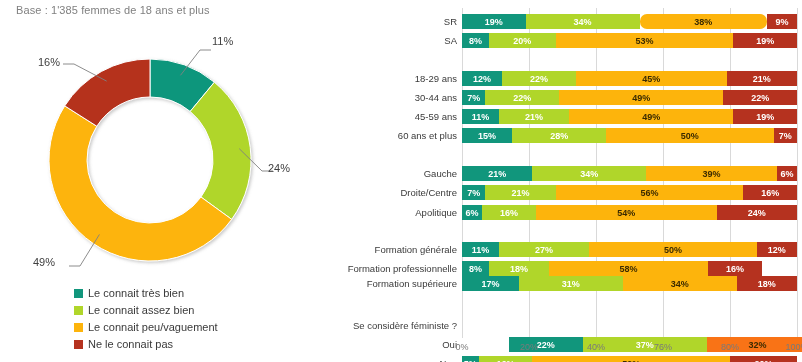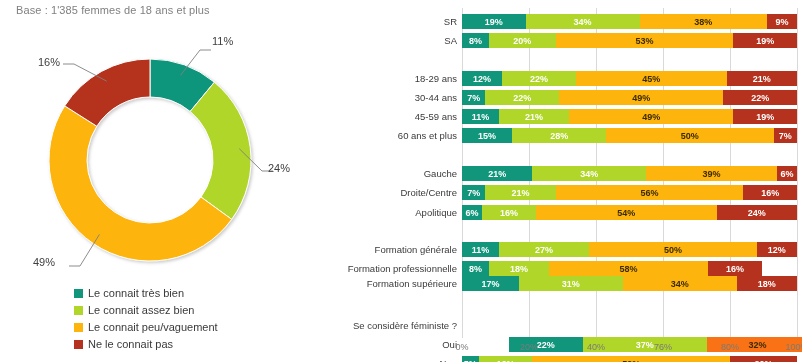--- a/index.html
+++ b/index.html
@@ -127,21 +127,21 @@
           <div class="gridline" style="left: 134px;"></div>
           <div class="gridline" style="left: 201px;"></div>
           <div class="gridline" style="left: 268px;"></div>
           <div class="gridline" style="left: 335px;"></div>
         </div>
       <div id="rows-container">
           <div class="row" style="top: 6px;">
             <div class="row-label">SR</div>
             <div class="seg" style="width: 63.65px; background: rgb(17, 150, 124);">19%</div>
             <div class="seg" style="width: 113.9px; background: rgb(176, 214, 42);">34%</div>
-            <div class="seg s3" style="width: 127.3px; background: rgb(253, 180, 12);">38%</div>
+            <div class="seg s3" style="width: 127.3px; background: rgb(253, 180, 12); border-radius: 7px;">38%</div>
             <div class="seg" style="width: 30.15px; background: rgb(181, 50, 31);">9%</div>
           </div>
           <div class="row" style="top: 25px;">
             <div class="row-label">SA</div>
             <div class="seg" style="width: 26.8px; background: rgb(17, 150, 124);">8%</div>
             <div class="seg" style="width: 67px; background: rgb(176, 214, 42);">20%</div>
             <div class="seg s3" style="width: 177.55px; background: rgb(253, 180, 12);">53%</div>
             <div class="seg" style="width: 63.65px; background: rgb(181, 50, 31);">19%</div>
           </div>
           <div class="row" style="top: 63px;">

